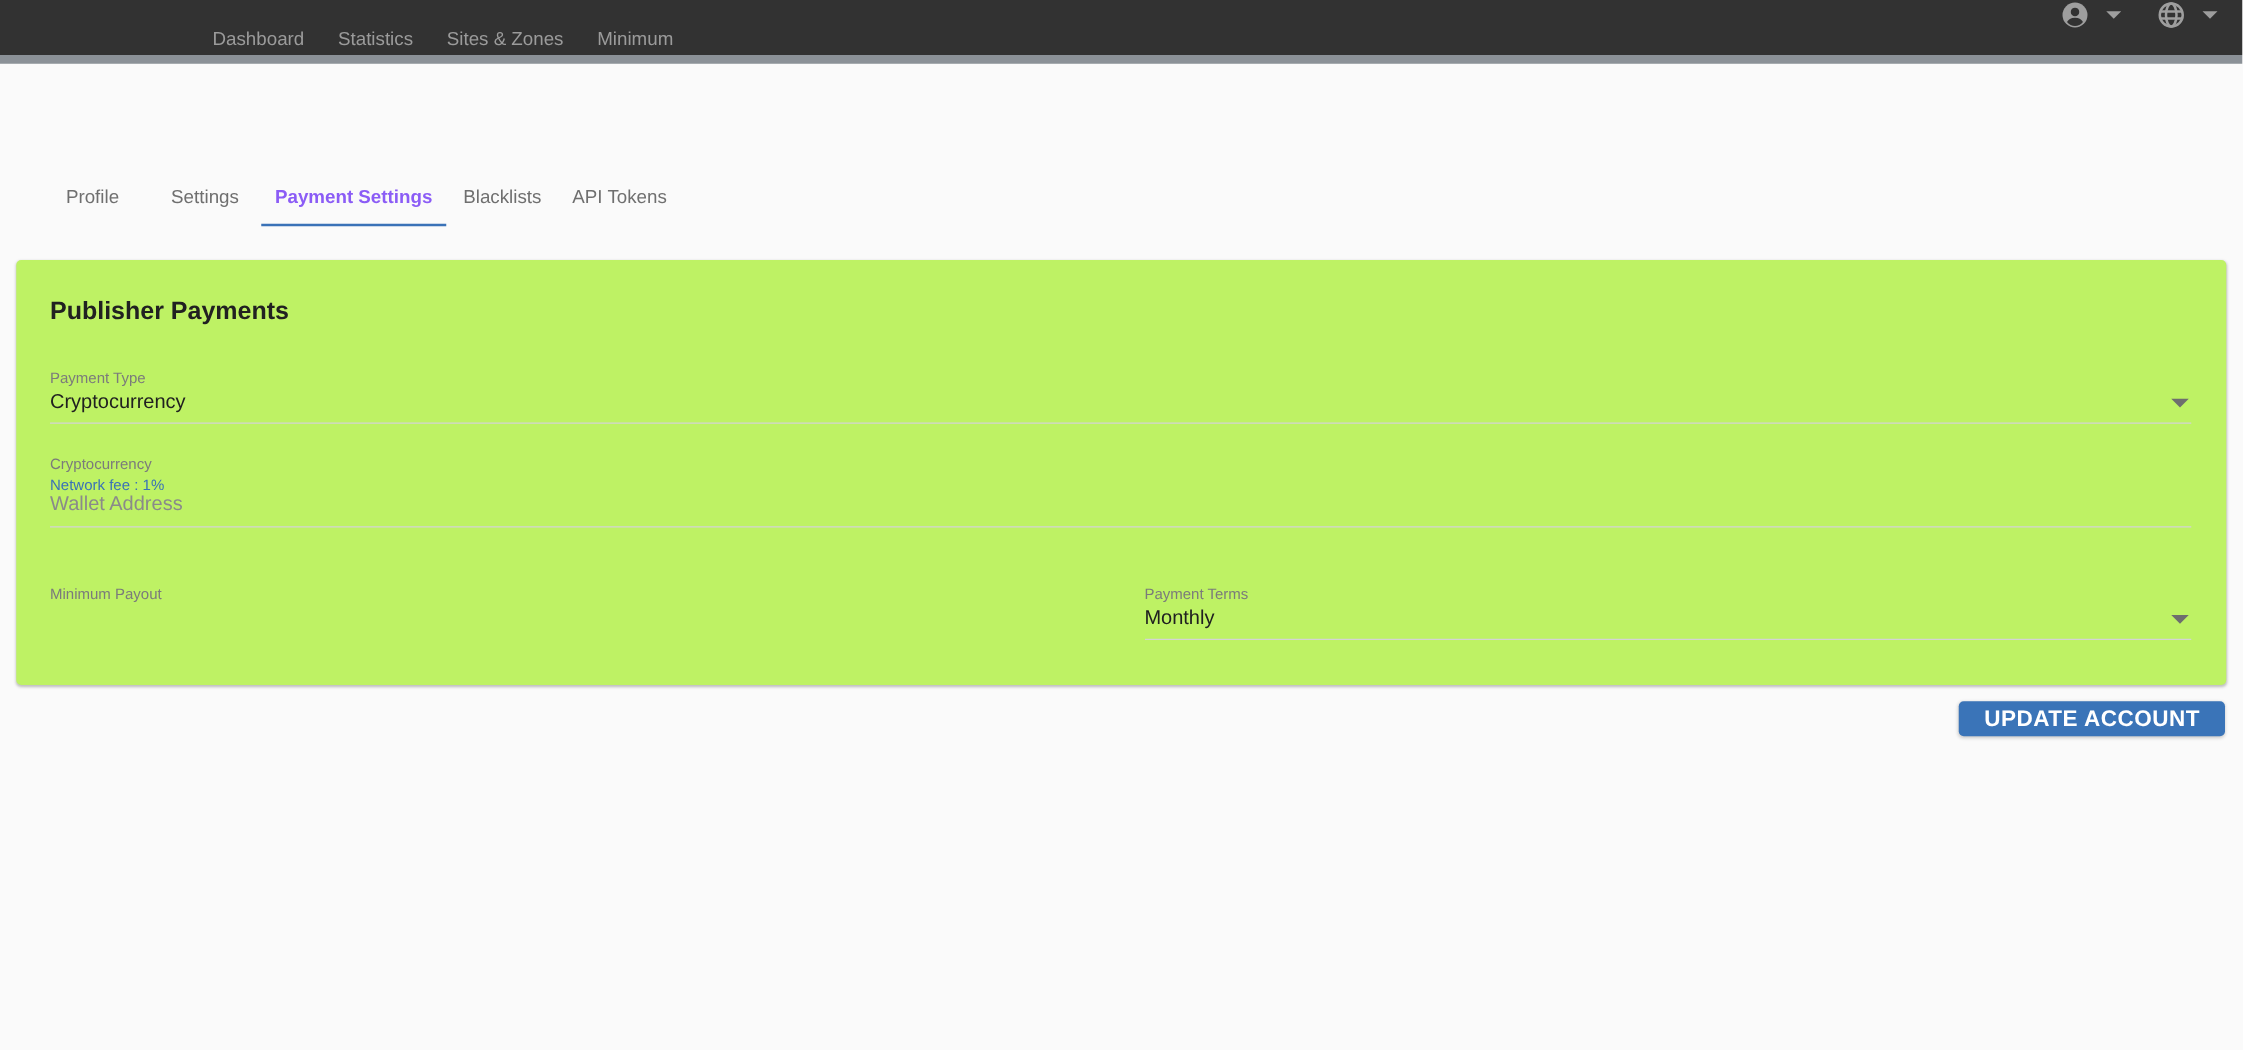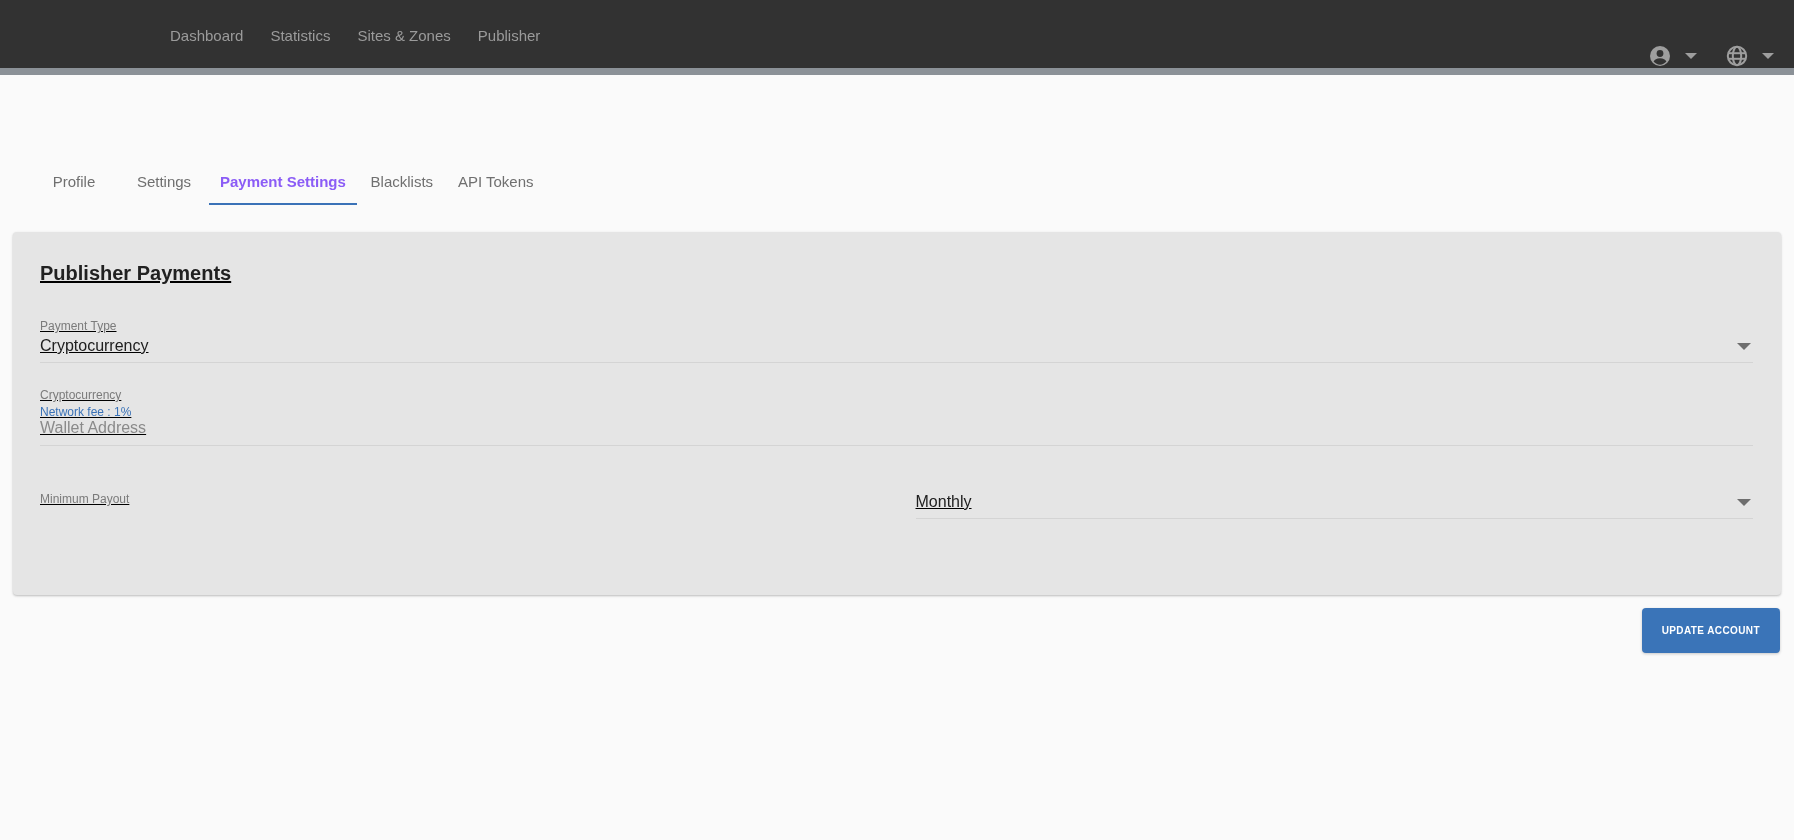--- a/index.html
+++ b/index.html
@@ -6,24 +6,24 @@
   html,body { width:1794px; height:840px; }
   body {
     background:#fafafa;
     font-family:"Liberation Sans", sans-serif;
     overflow:hidden;
     position:relative;
   }
 
   
   .topbar {
-    height:68px;
+    height:44px;
     background:#323232;
     display:flex;
-    align-items:flex-end;
+    align-items:flex-start;
     padding:0 20px 0 170px;
   }
   .topbar-nav { display:flex; gap:27px; }
   .topbar-nav .nav-item {
     color:#9b9b9b;
     font-size:15px;
     line-height:64px;
     cursor:pointer;
     white-space:nowrap;
   }
@@ -68,25 +68,24 @@
     content:"";
     position:absolute;
     left:0; right:0; bottom:0;
     height:2px;
     background:#3a72b7;
   }
 
   
   .card {
     margin:27px 13px 0 13px;
-    background:#e5e5e5;
+    background:#bef264;
     border-radius:4px;
     box-shadow:0 1px 3px rgba(0,0,0,0.12), 0 1px 2px rgba(0,0,0,0.14);
-    padding:30px 28px 76px 27px;
-    text-decoration:underline;
+    padding:30px 28px 36px 27px;
   }
   .card-title {
     font-size:20px;
     line-height:23px;
     font-weight:700;
     color:#212121;
     margin-bottom:34px;
   }
 
   .f-label {
@@ -148,43 +147,43 @@
     gap:38px;
   }
 
   
   .actions {
     display:flex;
     justify-content:flex-end;
     margin:13px 14px 0 0;
   }
   .btn-primary {
-    height:45px;
+    height:28px;
     padding:0 20px;
     background:#3a74b8;
     color:#ffffff;
     border:none;
     border-radius:4px;
     font-family:"Liberation Sans", sans-serif;
-    font-size:10px;
+    font-size:18px;
     font-weight:700;
     letter-spacing:0.4px;
     cursor:pointer;
     box-shadow:0 1px 3px rgba(0,0,0,0.2);
   }
 </style>
 </head>
 <body>
 
 <header class="topbar">
   <nav class="topbar-nav">
     <span class="nav-item">Dashboard</span>
     <span class="nav-item">Statistics</span>
     <span class="nav-item">Sites &amp; Zones</span>
-    <span class="nav-item">Publisher</span>
+    <span class="nav-item">Minimum</span>
   </nav>
   <div class="topbar-right">
     <div class="grp">
       <span>
         <svg class="icon-svg" width="24" height="24" viewBox="0 0 24 24">
           <circle cx="12" cy="12" r="10" fill="#9e9e9e"></circle>
           <circle cx="12" cy="9.5" r="3.4" fill="#323232"></circle>
           <path d="M 12 14.2 C 8.8 14.2 6.4 15.8 5.6 17.6 C 7.3 19.6 9.5 20.8 12 20.8 C 14.5 20.8 16.7 19.6 18.4 17.6 C 17.6 15.8 15.2 14.2 12 14.2 Z" fill="#323232"></path>
         </svg>
       </span>
@@ -235,20 +234,21 @@
     </div>
 
     <input class="text-input wallet-input" type="text" placeholder="Wallet Address" style="">
 
 
     <div class="two-col">
       <div class="field">
         <div class="f-label">Minimum Payout</div>
       </div>
       <div class="field">
+        <div class="f-label">Payment Terms</div>
         <div class="f-value-row">
           <span class="f-value">Monthly</span>
           <span class="caret-field"></span>
         </div>
       </div>
     </div>
   </section>
 
   <div class="actions">
     <button class="btn-primary">UPDATE ACCOUNT</button>

